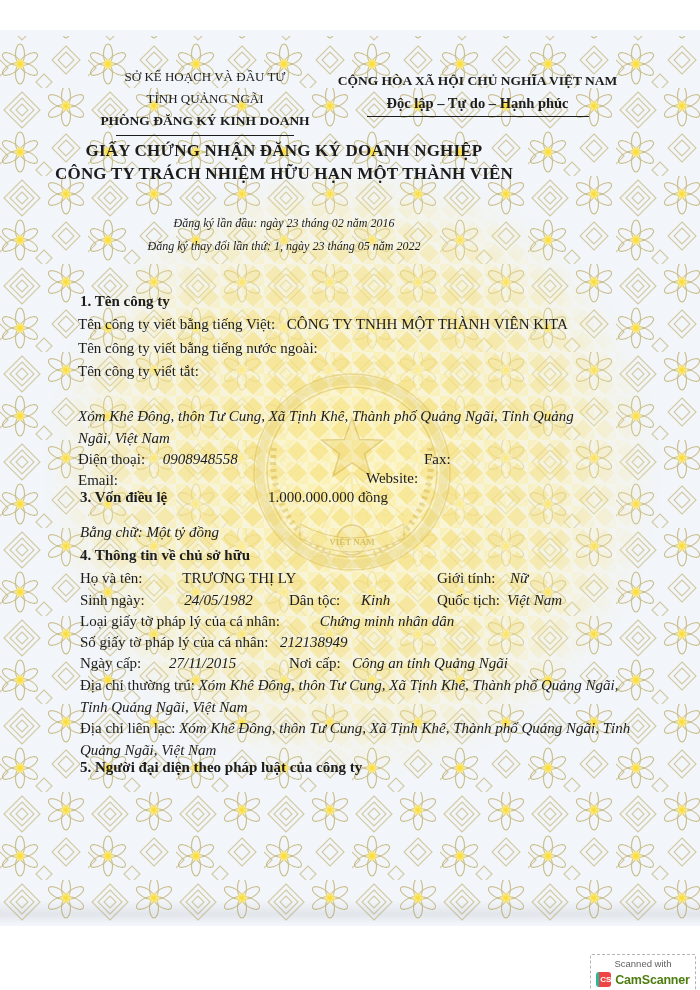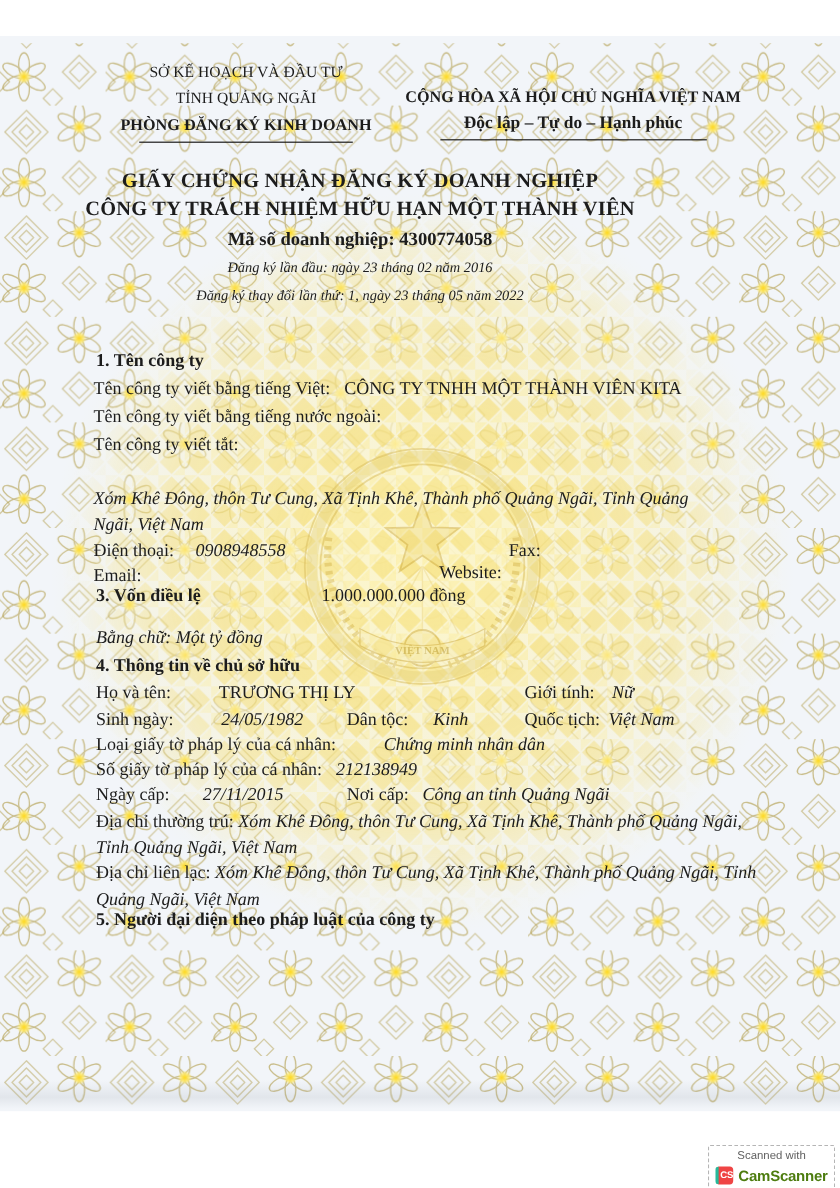--- a/index.html
+++ b/index.html
@@ -3,21 +3,21 @@
 <meta charset="utf-8">
 <style>
   html,body{margin:0;padding:0;background:#ffffff;}
   .page{position:relative;width:700px;height:990px;overflow:hidden;background:#ffffff;
         font-family:"Liberation Serif","DejaVu Serif",serif;color:#1c1c1c;}
   .bg{position:absolute;left:0;top:0;}
   .abs{position:absolute;white-space:nowrap;font-size:15px;line-height:20px;}
   .wrap{white-space:normal;line-height:22px;}
   .b{font-weight:bold;}
   .i{font-style:italic;}
-  .ctr{left:16px;width:568px;text-align:center;}
+  .ctr{left:0;width:568px;text-align:center;}
   .hdr{font-size:13px;line-height:22px;text-align:center;}
   .hdr .l3{font-weight:bold;font-size:13.5px;}
   .hdr-r .l1{font-weight:bold;font-size:13.5px;}
   .hdr-r .l2{font-weight:bold;font-size:14.5px;}
   .rule{height:0;border-top:1.4px solid #1c1c1c;}
   .title-line{font-weight:bold;font-size:17px;line-height:23px;letter-spacing:0.2px;}
   .maso{font-weight:bold;font-size:15.5px;}
   .regline{font-style:italic;font-size:12px;}
   .gap14{margin-left:14px;} .gap8{margin-left:8px;} .gap26{margin-left:36px;}
   .gap36{margin-left:36px;} .gap40{margin-left:24px;} .gap10{margin-left:0;}
@@ -116,42 +116,38 @@
         <line x1="352" y1="472" x2="404" y2="516"></line>
       </g>
       <circle cx="352" cy="540" r="15" fill="#f6e9a8" stroke="#cfae4a" stroke-width="1.5"></circle>
       <path d="M300 524 Q352 552 404 524 L404 538 Q352 566 300 538 Z" fill="#f6e9a8" fill-opacity="0.7" stroke="#cfae4a" stroke-width="1"></path>
       <text x="352" y="545" text-anchor="middle" font-size="9" font-weight="bold" fill="#b89a35" font-family="Liberation Serif, serif">VIỆT NAM</text>
     </g>
 
     <rect x="0" y="900" width="700" height="24" fill="url(#sh)"></rect>
   </svg>
 
-  <div class="abs hdr" style="left:95px;top:49px;width:220px;">
+  <div class="abs hdr" style="left:95px;top:66px;width:220px;">
     <div>SỞ KẾ HOẠCH VÀ ĐẦU TƯ</div>
     <div>TỈNH QUẢNG NGÃI</div>
     <div class="l3">PHÒNG ĐĂNG KÝ KINH DOANH</div>
     <div class="rule" style="width:178px;margin:3px auto 0;"></div>
   </div>
 
   <div class="abs hdr hdr-r" style="left:335px;top:70px;width:285px;">
     <div class="l1">CỘNG HÒA XÃ HỘI CHỦ NGHĨA VIỆT NAM</div>
     <div class="l2">Độc lập – Tự do – Hạnh phúc</div>
     <div class="rule" style="width:222px;margin:2px auto 0;"></div>
   </div>
 
   <div class="abs ctr" style="top:139px;">
     <div class="title-line">GIẤY CHỨNG NHẬN ĐĂNG KÝ DOANH NGHIỆP</div>
     <div class="title-line">CÔNG TY TRÁCH NHIỆM HỮU HẠN MỘT THÀNH VIÊN</div>
   </div>
 
-  <div class="abs ctr maso" style="top:190px;">
-    <span>Mã số doanh nghiệp:</span>
-    <span>4300774058</span>
-  </div>
   <div class="abs ctr regline" style="top:213px;">Đăng ký lần đầu: ngày 23 tháng 02 năm 2016</div>
   <div class="abs ctr regline" style="top:236px;">Đăng ký thay đổi lần thứ: 1, ngày 23 tháng 05 năm 2022</div>
 
   <div class="abs b" style="left:80px;top:291px;">1. Tên công ty</div>
   <div class="abs" style="left:78px;top:314px;">
     <span>Tên công ty viết bằng tiếng Việt:</span>
     <span class="gap8">CÔNG TY TNHH MỘT THÀNH VIÊN KITA</span>
   </div>
   <div class="abs" style="left:78px;top:338px;">Tên công ty viết bằng tiếng nước ngoài:</div>
   <div class="abs" style="left:78px;top:361px;">Tên công ty viết tắt:</div>

